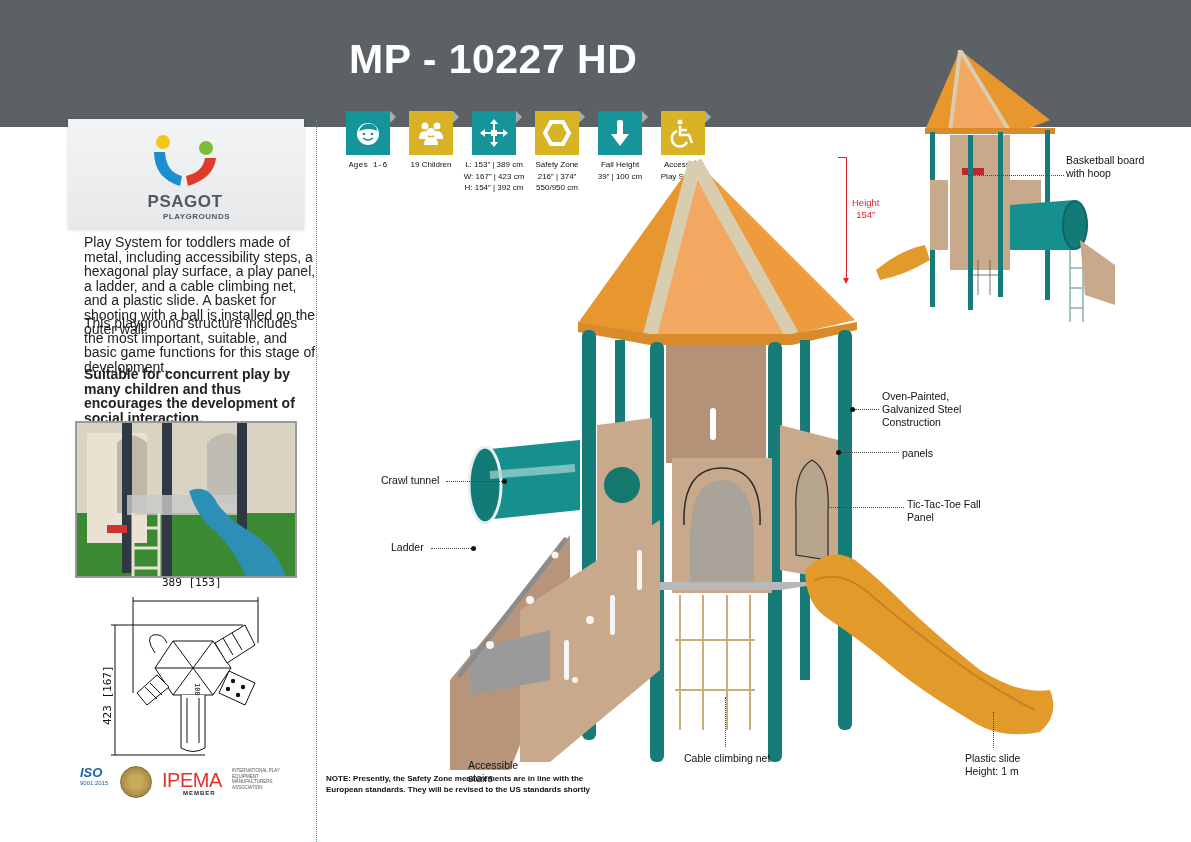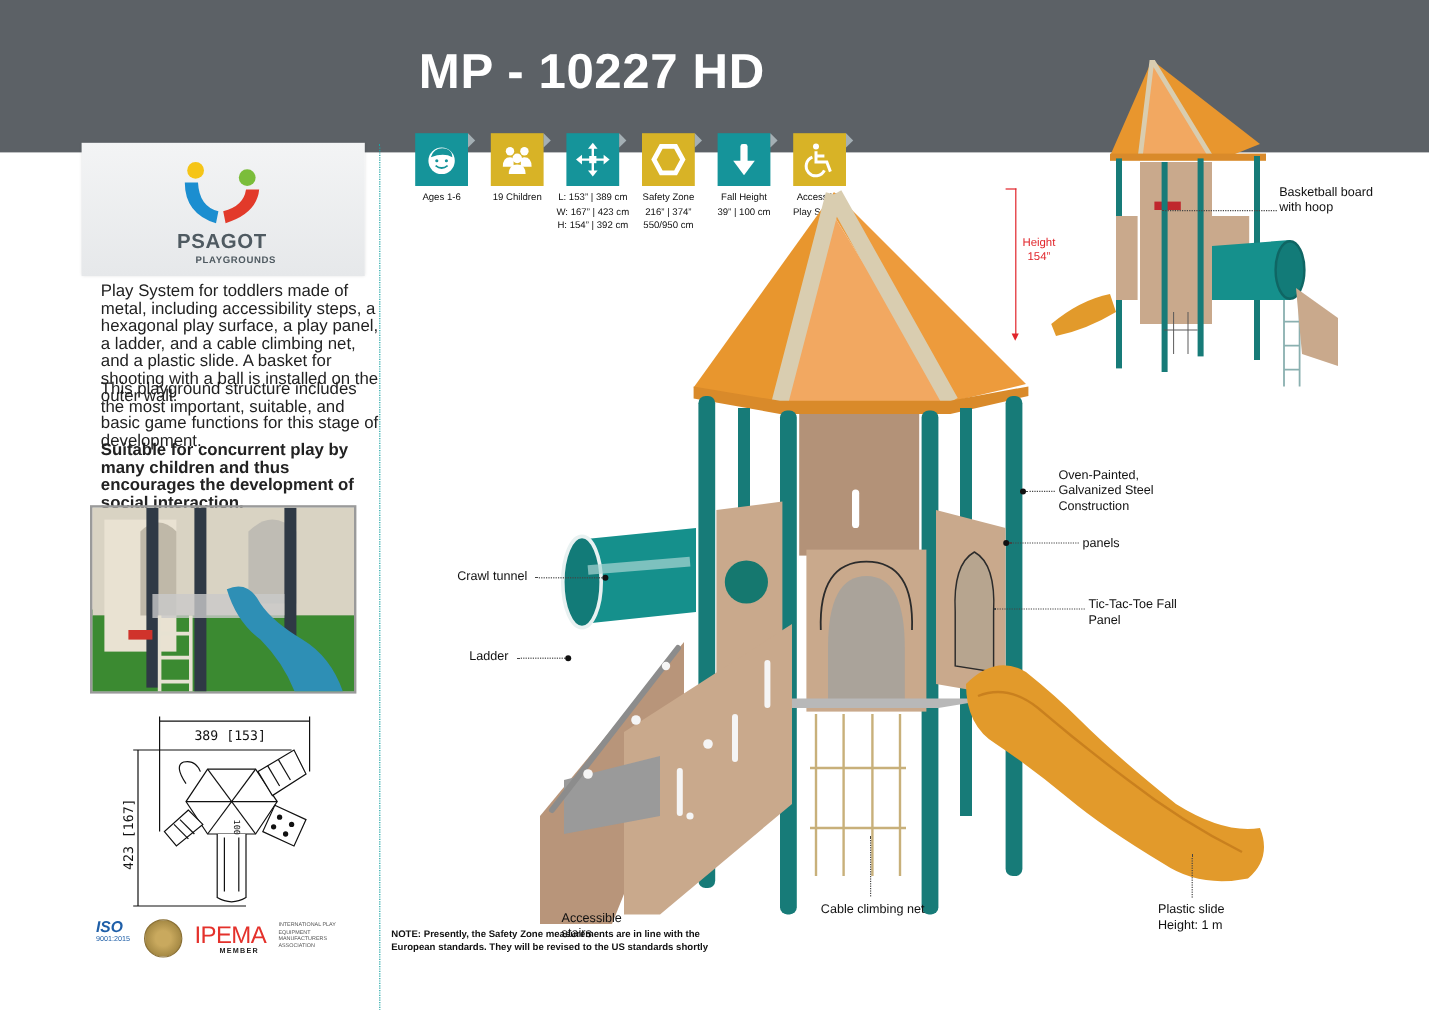--- a/index.html
+++ b/index.html
@@ -15,21 +15,21 @@
   .logo-text-main { position: absolute; left: 0; top: 64px; width: 90px; text-align: center; font-size: 17px; font-weight: bold; color: #4f5a61; letter-spacing: 0.5px; }
   .logo-text-sub { position: absolute; left: 0; top: 84px; width: 90px; text-align: right; font-size: 8px; font-weight: bold; color: #4f5a61; letter-spacing: 0.5px; }
 
   .desc { position: absolute; left: 84px; width: 236px; text-align: left; font-size: 14px; line-height: 14.5px; color: #222; }
   .desc.bold { font-weight: bold; }
 
   .photo { position: absolute; left: 75px; top: 421px; width: 222px; height: 157px; border: 2px solid #9a9a9a; overflow: hidden;
     background: linear-gradient(180deg, #d8d2c4 0%, #cfc6b4 55%, #2f7a2a 56%, #3e8c33 100%); }
 
   .dim-drawing { position: absolute; left: 95px; top: 583px; width: 200px; height: 175px; }
-  .dim-label-top { position: absolute; left: 162px; top: 607px; font-family: "DejaVu Sans Mono", monospace; font-size: 11px; color: #111; }
+  .dim-label-top { position: absolute; left: 162px; top: 576px; font-family: "DejaVu Sans Mono", monospace; font-size: 11px; color: #111; }
   .dim-label-side { position: absolute; left: 92px; top: 700px; font-family: "DejaVu Sans Mono", monospace; font-size: 11px; color: #111; transform: rotate(-90deg); transform-origin: left top; white-space: nowrap; }
 
   .badges { position: absolute; left: 80px; top: 765px; width: 200px; height: 35px; }
   .iso { position: absolute; left: 0; top: 0; width: 30px; text-align: left; }
   .iso-main { font-size: 13px; font-weight: bold; color: #1f5fa8; font-style: italic; }
   .iso-sub { font-size: 6px; color: #1f5fa8; }
   .seal { position: absolute; left: 40px; top: 1px; width: 32px; height: 32px; border-radius: 50%; background: radial-gradient(circle, #c9a95e 30%, #a68a45 70%); border: 1px solid #8a7035; }
   .ipema { position: absolute; left: 82px; top: 4px; font-size: 20px; font-weight: normal; color: #e4312b; letter-spacing: -0.5px; }
   .ipema-member { position: absolute; left: 103px; top: 25px; font-size: 6px; font-weight: bold; color: #222; letter-spacing: 1px; }
   .ipema-side { position: absolute; left: 152px; top: 3px; font-size: 4.5px; line-height: 5.5px; color: #555; width: 50px; }
@@ -142,21 +142,21 @@
     <div class="iso-sub">9001:2015</div>
   </div>
   <div class="seal"></div>
   <div class="ipema">IPEMA</div>
   <div class="ipema-member">MEMBER</div>
   <div class="ipema-side">INTERNATIONAL PLAY EQUIPMENT MANUFACTURERS ASSOCIATION</div>
 </div>
 
 <div class="divider"></div>
 
-<div class="spec" style="left:333px;">
+<div class="spec" style="left:333px;font-family:Liberation Mono, monospace;">
   <div class="spec-icon teal">
     <svg viewBox="0 0 32 32">
         <circle cx="16" cy="17" r="11" fill="#fff"></circle>
         <path d="M7 14 Q10 5 20 7 Q25 9 25 14 Q18 10 7 14 Z" fill="#15949a"></path>
         <circle cx="12" cy="17" r="1.3" fill="#15949a"></circle>
         <circle cx="20" cy="17" r="1.3" fill="#15949a"></circle>
         <path d="M11 21 Q16 25 21 21" stroke="#15949a" stroke-width="1.5" fill="none"></path>
       </svg>
   </div>
   <div class="spec-label">Ages 1-6</div>

